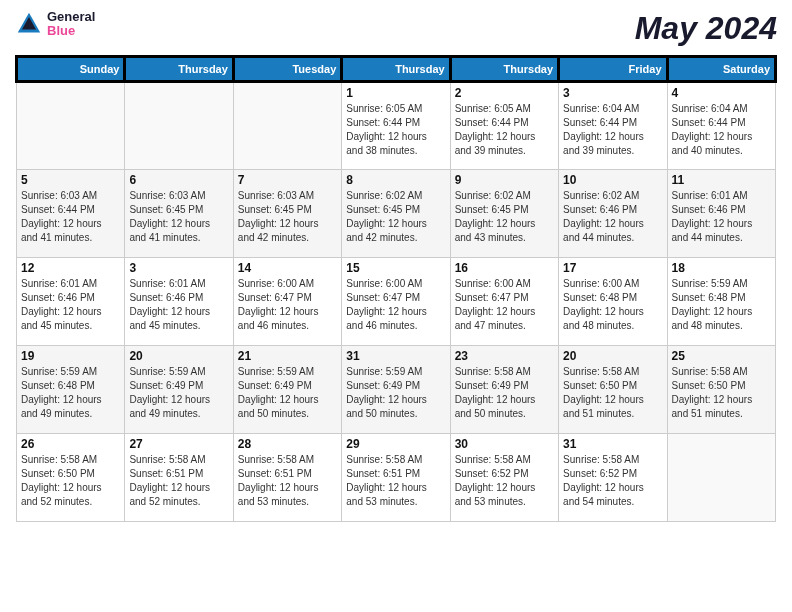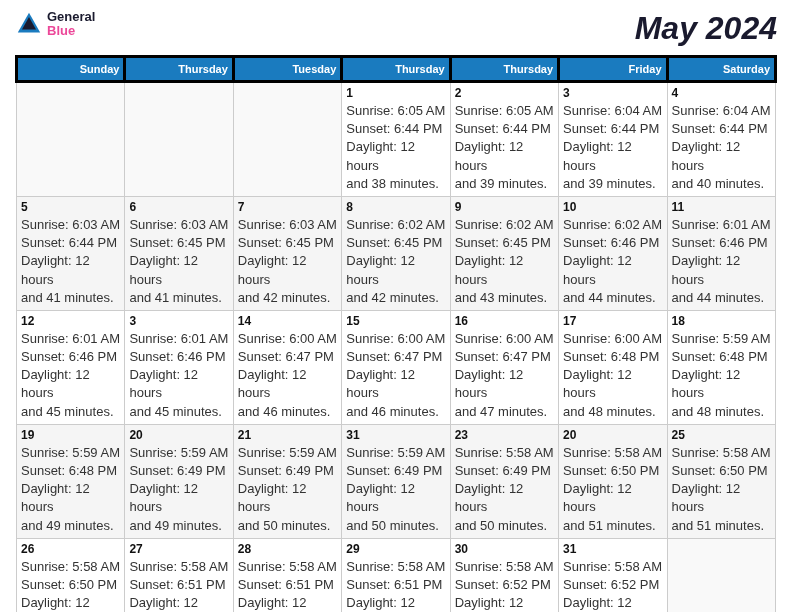--- a/index.html
+++ b/index.html
@@ -80,21 +80,21 @@
       background: #f5f5f5;
     }
     .day-num {
       font-size: 12px;
       font-weight: bold;
       color: #111;
       display: block;
       margin-bottom: 2px;
     }
     .cell-info {
-      font-size: 13px;
+      font-size: 10px;
       line-height: 1.4;
       color: #333;
     }
     .empty-cell {
       background: #f9f9f9 !important;
     }
   </style>
 </head>
 <body>
 

